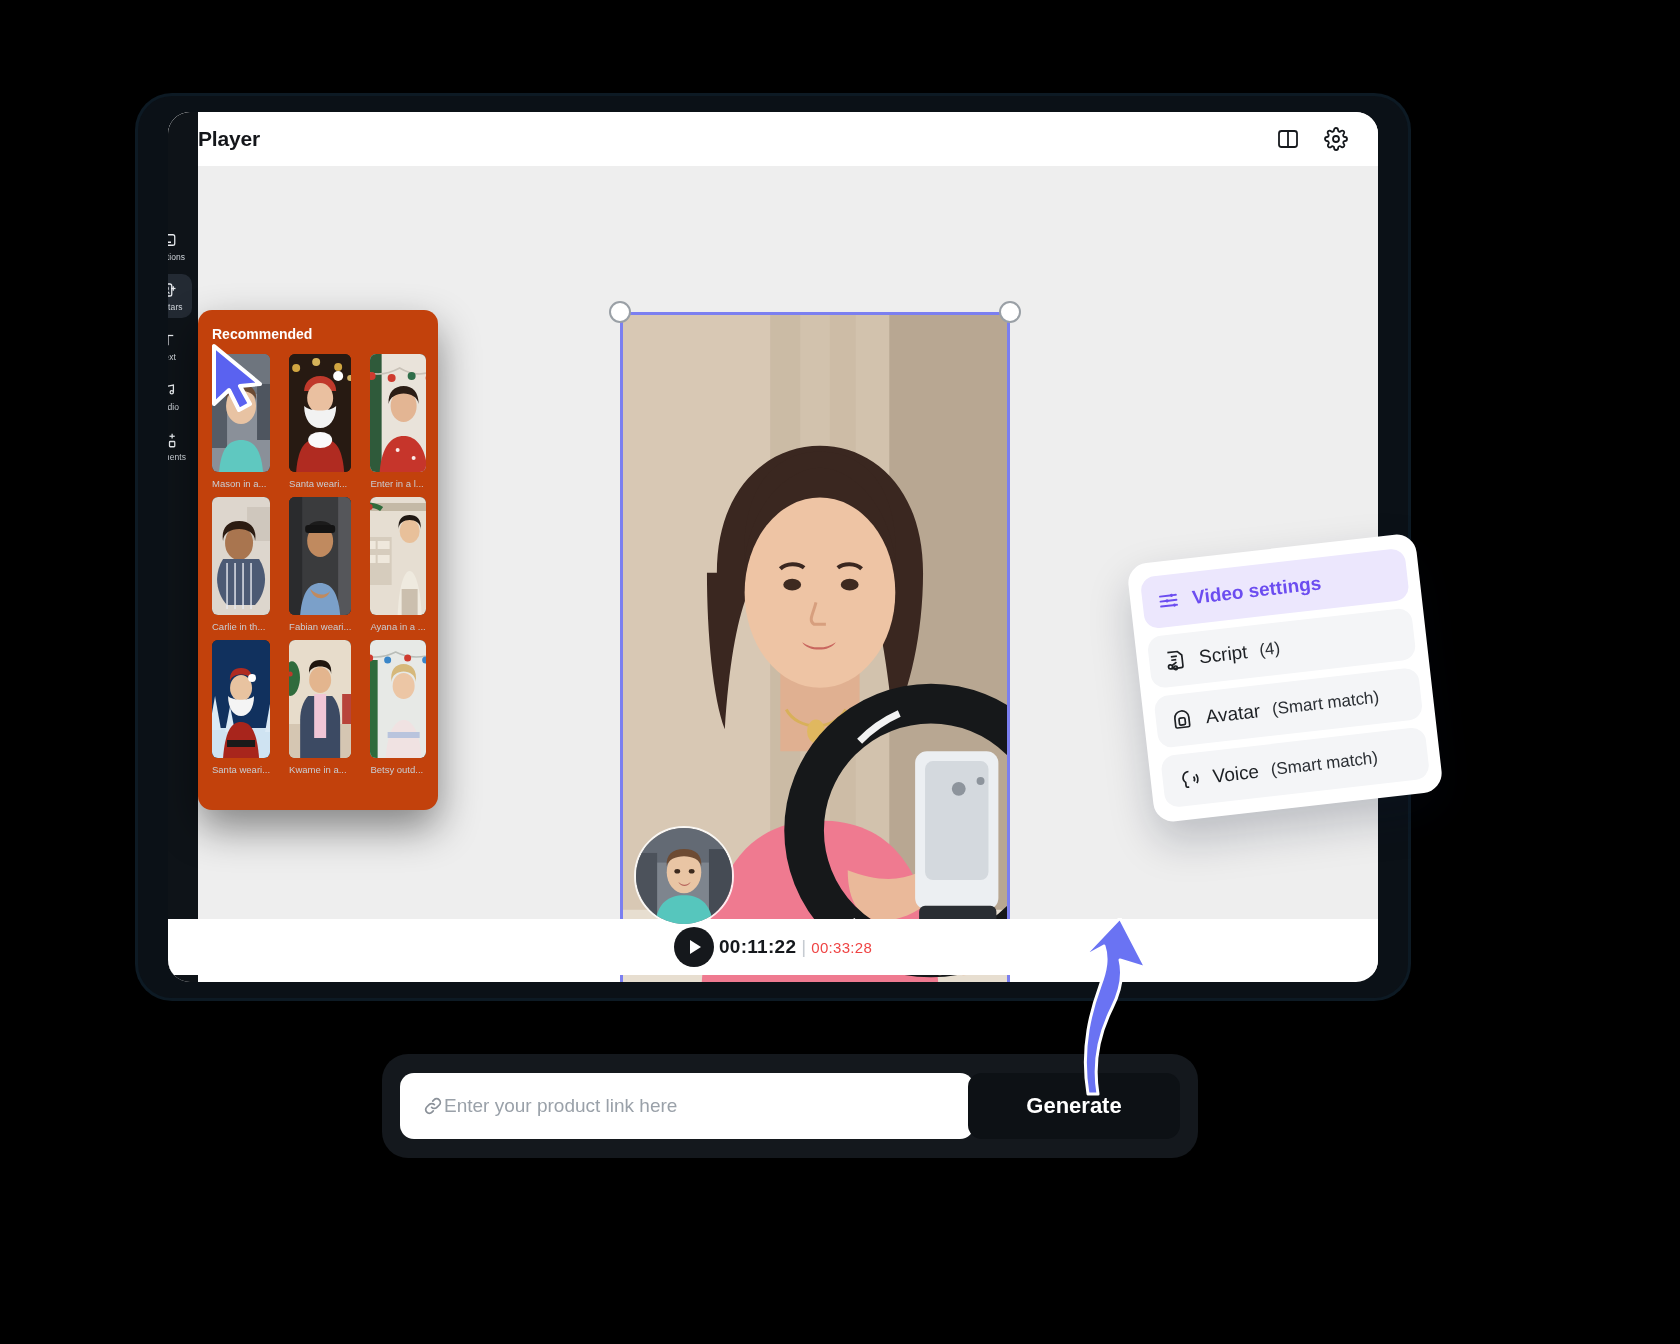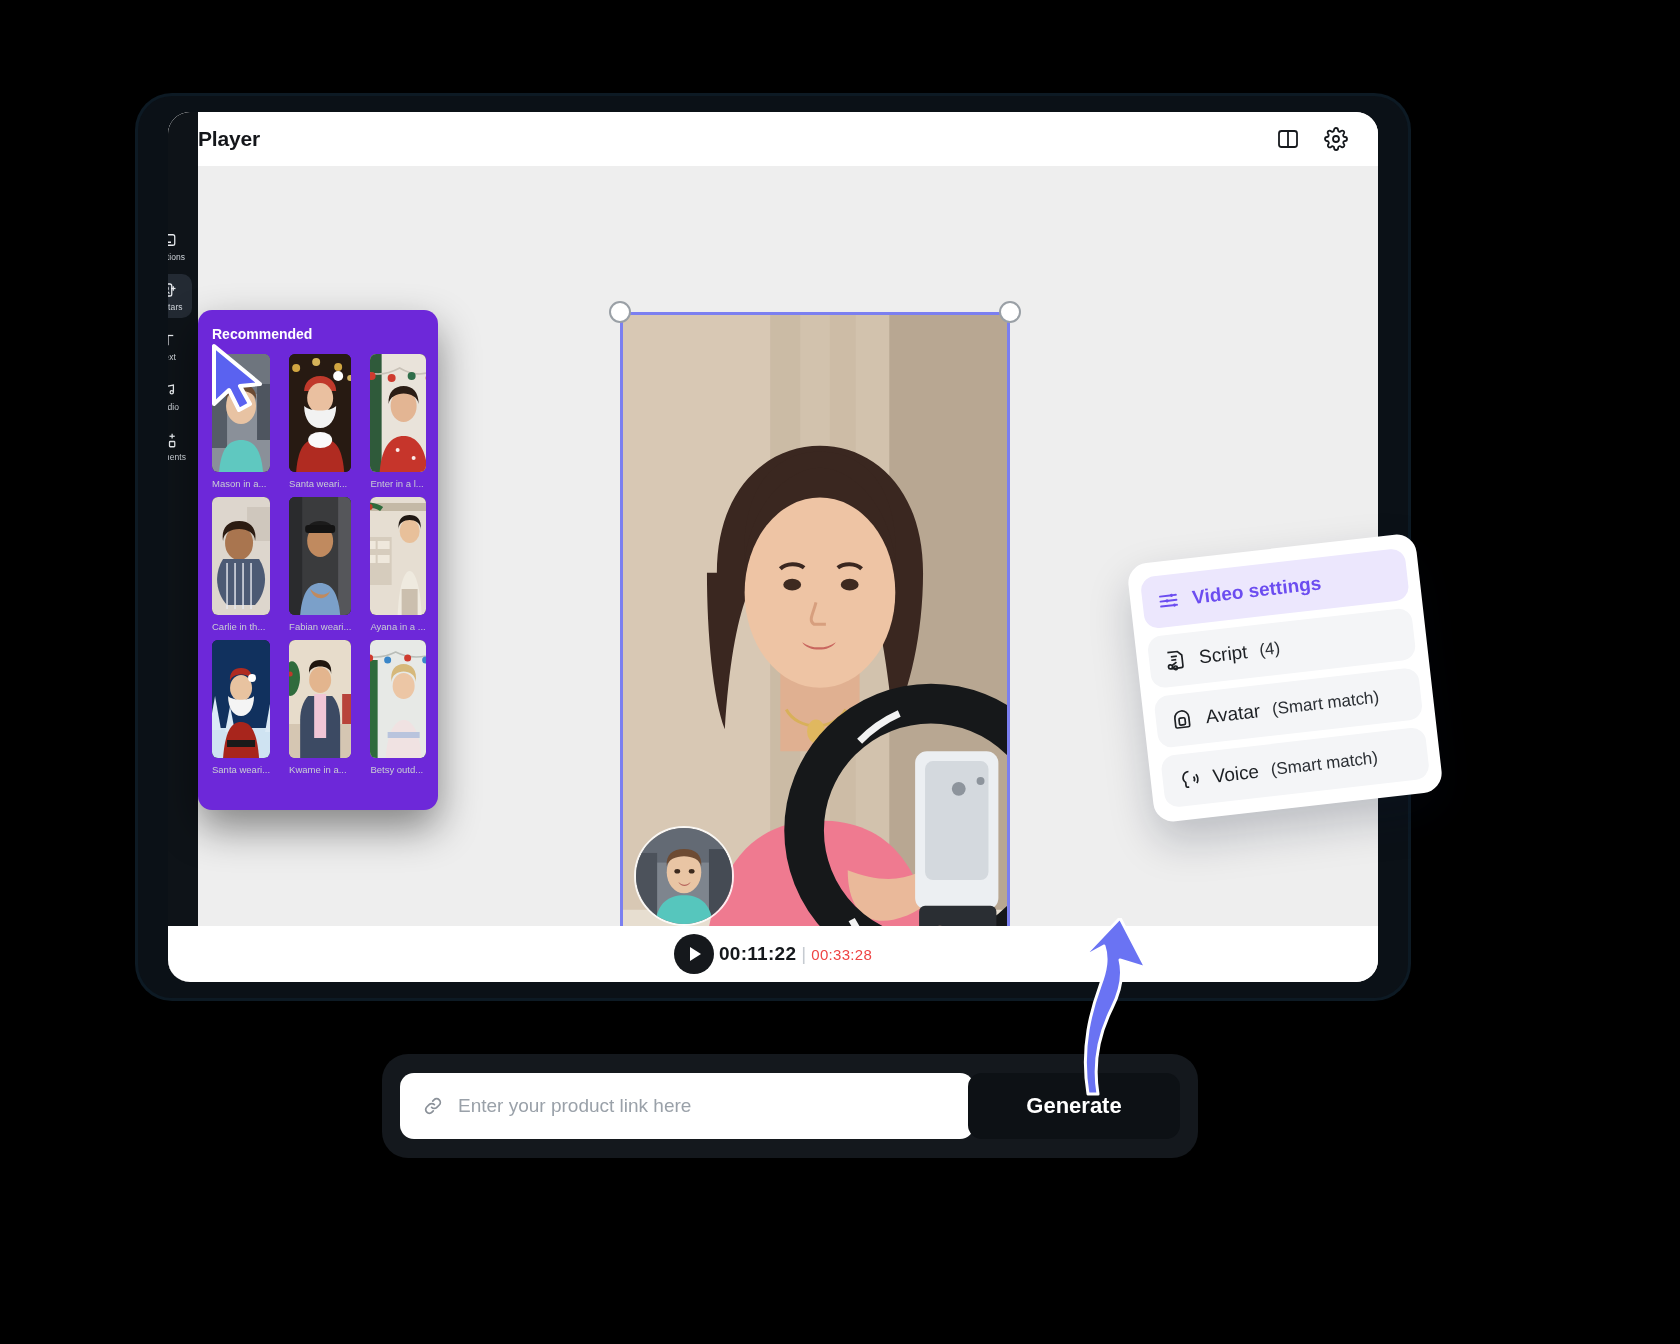--- a/index.html
+++ b/index.html
@@ -66,21 +66,21 @@
   }
   .rail-item.active { background: #232a33; }
   .rail-ico { width: 18px; height: 18px; color: #e7eaee; }
   .rail-ico svg { width: 100%; height: 100%; display: block; }
   .rail-label { font-size: 8.5px; color: #cfd4da; letter-spacing: .1px; }
 
   
   .rec-panel {
     position: absolute; left: 30px; top: 144px;
     width: 240px; height: 500px;
-    background: #6d28d9;
+    background: #c2410c;
     border-radius: 14px;
     padding: 16px 14px 10px 14px;
     box-shadow: 0 18px 40px rgba(0,0,0,.45);
     z-index: 5;
   }
   .rec-title { font-size: 14px; font-weight: bold; color: #ffffff; margin-bottom: 12px; }
   .rec-grid { display: grid; grid-template-columns: repeat(3, 1fr); gap: 8px 19px; }
   .rec-cell { cursor: pointer; }
   .rec-thumb {
     width: 100%; height: 118px; border-radius: 6px; overflow: hidden;
@@ -112,21 +112,21 @@
   .pip {
     position: absolute; left: 466px; top: 660px;
     width: 100px; height: 100px; border-radius: 50%;
     overflow: hidden; border: 2px solid rgba(255,255,255,.85);
     z-index: 6;
   }
   .pip svg { width: 100%; height: 100%; display: block; }
 
   
   .transport {
-    position: absolute; left: 0; bottom: 0;
+    position: absolute; left: 0; bottom: 7px;
     width: 100%; height: 56px;
     background: #ffffff;
     display: flex; align-items: center; justify-content: center; gap: 5px;
   }
   .play-btn {
     width: 40px; height: 40px; border-radius: 50%;
     background: #15181c; display: flex; align-items: center; justify-content: center;
     cursor: pointer;
   }
   .play-tri {
@@ -171,21 +171,21 @@
     background: #14181d;
     border-radius: 26px;
     display: flex; align-items: center;
     padding: 0 18px;
     box-shadow: 0 18px 46px rgba(0,0,0,.4);
     z-index: 30;
   }
   .prompt-input {
     flex: 1; height: 66px;
     background: #ffffff; border-radius: 14px;
-    display: flex; align-items: center; gap: 14px;
+    display: flex; align-items: center; 
     padding: 0 22px;
   }
   .link-ico { width: 22px; height: 22px; color: #8b9199; flex: 0 0 22px; }
   .link-ico svg { width: 100%; height: 100%; display: block; }
   .prompt-ph { font-size: 19px; color: #9aa1a9; }
   .gen-btn {
     width: 212px; height: 66px; margin-left: -6px;
     background: #0d1115; border-radius: 14px;
     display: flex; align-items: center; justify-content: center;
     color: #ffffff; font-size: 22px; font-weight: bold;

